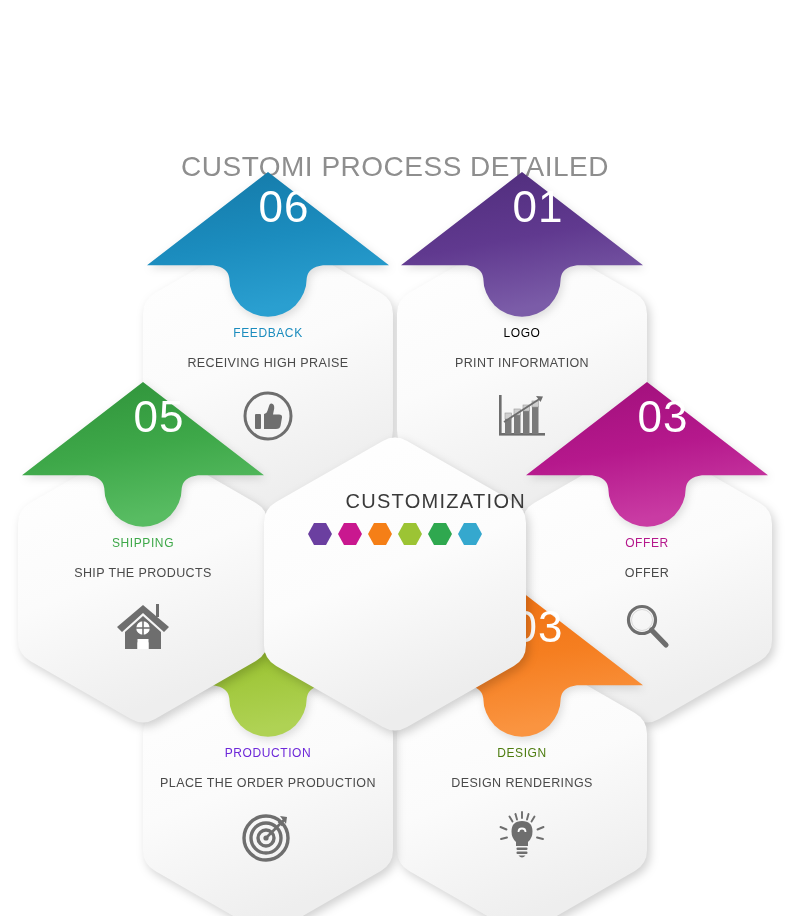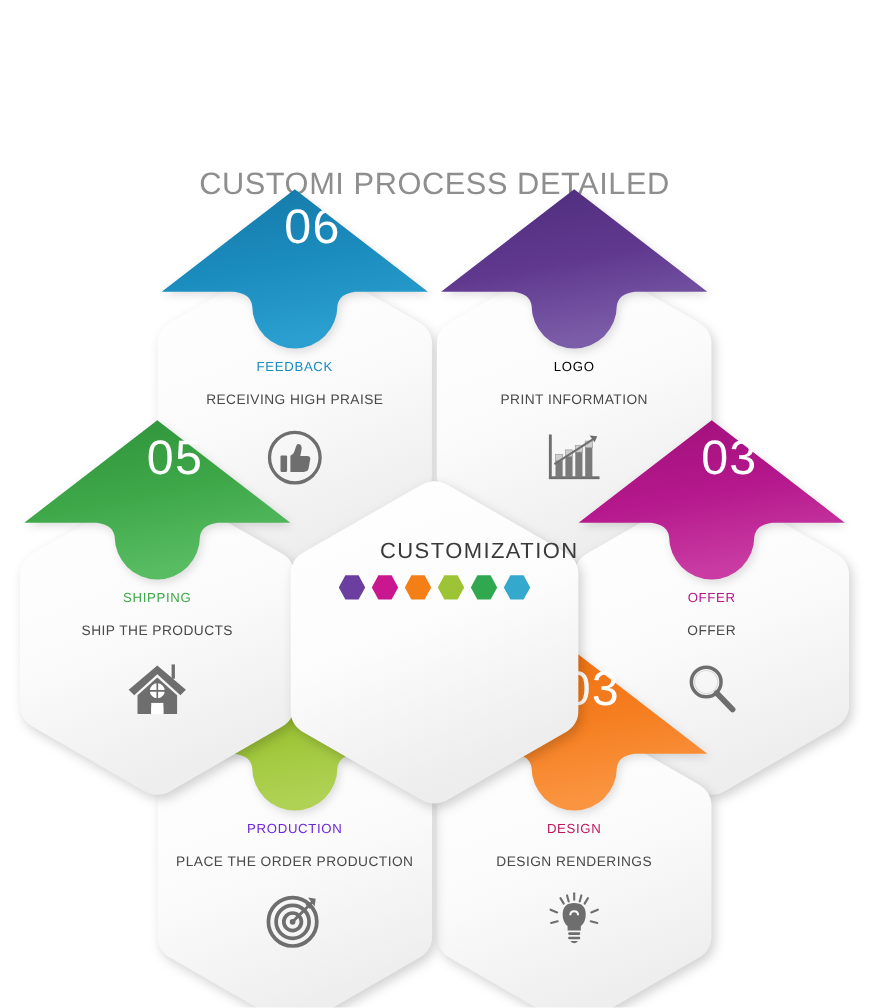--- a/index.html
+++ b/index.html
@@ -148,20 +148,21 @@
          <defs>
               <linearGradient id="ga1" x1="0" y1="0" x2="0.3" y2="1">
            <stop offset="0%" stop-color="#4E2C7A"></stop>
            <stop offset="55%" stop-color="#60398F"></stop>
            <stop offset="100%" stop-color="#7B5CA8"></stop>
          </linearGradient>
             </defs>
          <path d="M 125 6 L 246 99.2 L 180 99.2 Q 165 101.2 163.75 112 A 38.75 38.75 0 1 1 86.25 112 Q 85 101.2 70 99.2 L 4 99.2 Z" fill="url(#ga1)"></path>
        </svg>
      </div>
+     <div class="num">01</div>
      <div class="lbl" style="color:#000000">LOGO</div>
      <div class="desc">PRINT INFORMATION</div>
      <div class="ic">
           <svg width="58" height="54" viewBox="0 0 58 54">
       <rect x="6" y="6" width="2.6" height="40" fill="#6E6E6E"></rect>
       <rect x="6" y="44" width="46" height="2.6" fill="#6E6E6E"></rect>
       <rect x="12" y="29" width="6.5" height="16" fill="#7A7A7A"></rect>
       <rect x="12" y="24" width="6.5" height="6" fill="#CFCFCF" stroke="#9a9a9a" stroke-width="0.6"></rect>
       <rect x="21" y="25" width="6.5" height="20" fill="#7A7A7A"></rect>
       <rect x="21" y="20" width="6.5" height="6" fill="#CFCFCF" stroke="#9a9a9a" stroke-width="0.6"></rect>
@@ -229,21 +230,21 @@
               <linearGradient id="ga3" x1="0" y1="0" x2="0.3" y2="1">
            <stop offset="0%" stop-color="#EE6F10"></stop>
            <stop offset="55%" stop-color="#F57E20"></stop>
            <stop offset="100%" stop-color="#FA9440"></stop>
          </linearGradient>
             </defs>
          <path d="M 125 6 L 246 99.2 L 180 99.2 Q 165 101.2 163.75 112 A 38.75 38.75 0 1 1 86.25 112 Q 85 101.2 70 99.2 L 4 99.2 Z" fill="url(#ga3)"></path>
        </svg>
      </div>
      <div class="num">03</div>
-     <div class="lbl" style="color:#be185d">DESIGN</div>
+     <div class="lbl" style="color:#4d7c0f">DESIGN</div>
      <div class="desc">DESIGN RENDERINGS</div>
      <div class="ic">
           <svg width="56" height="56" viewBox="0 0 56 56">
       <g stroke="#6E6E6E" stroke-width="1.9" stroke-linecap="round">
         <path d="M28 4 L28 10"></path>
               <path d="M15.5 8.5 L18.5 13.5"></path>
               <path d="M40.5 8.5 L37.5 13.5"></path>
         <path d="M6.5 19 L12.5 21.5"></path>
               <path d="M49.5 19 L43.5 21.5"></path>
         <path d="M7 31 L13 29.5"></path>

